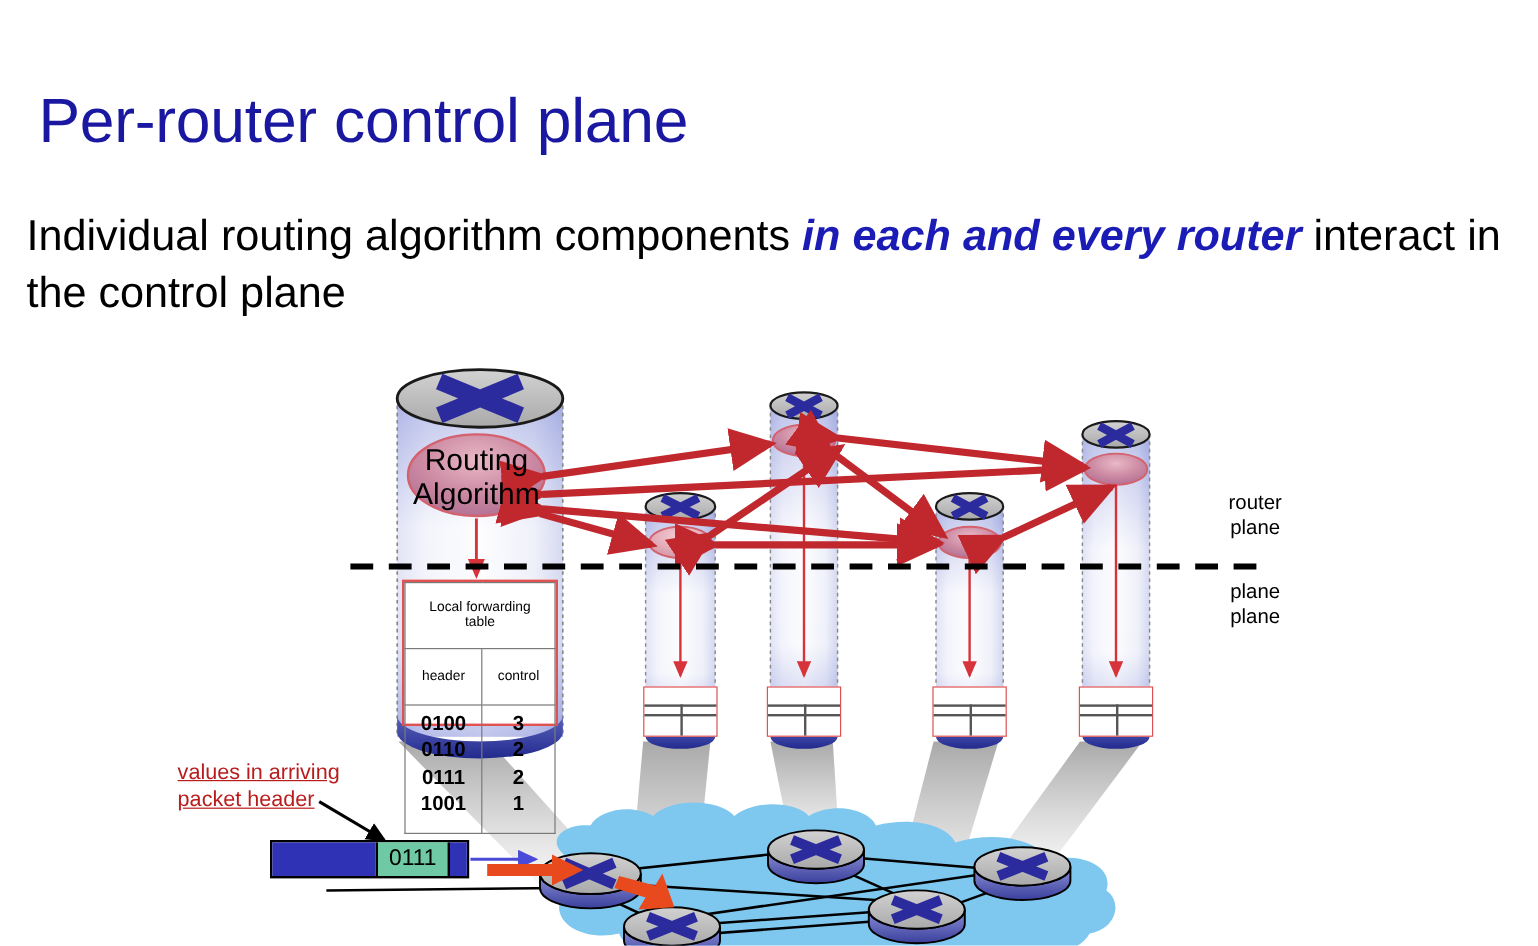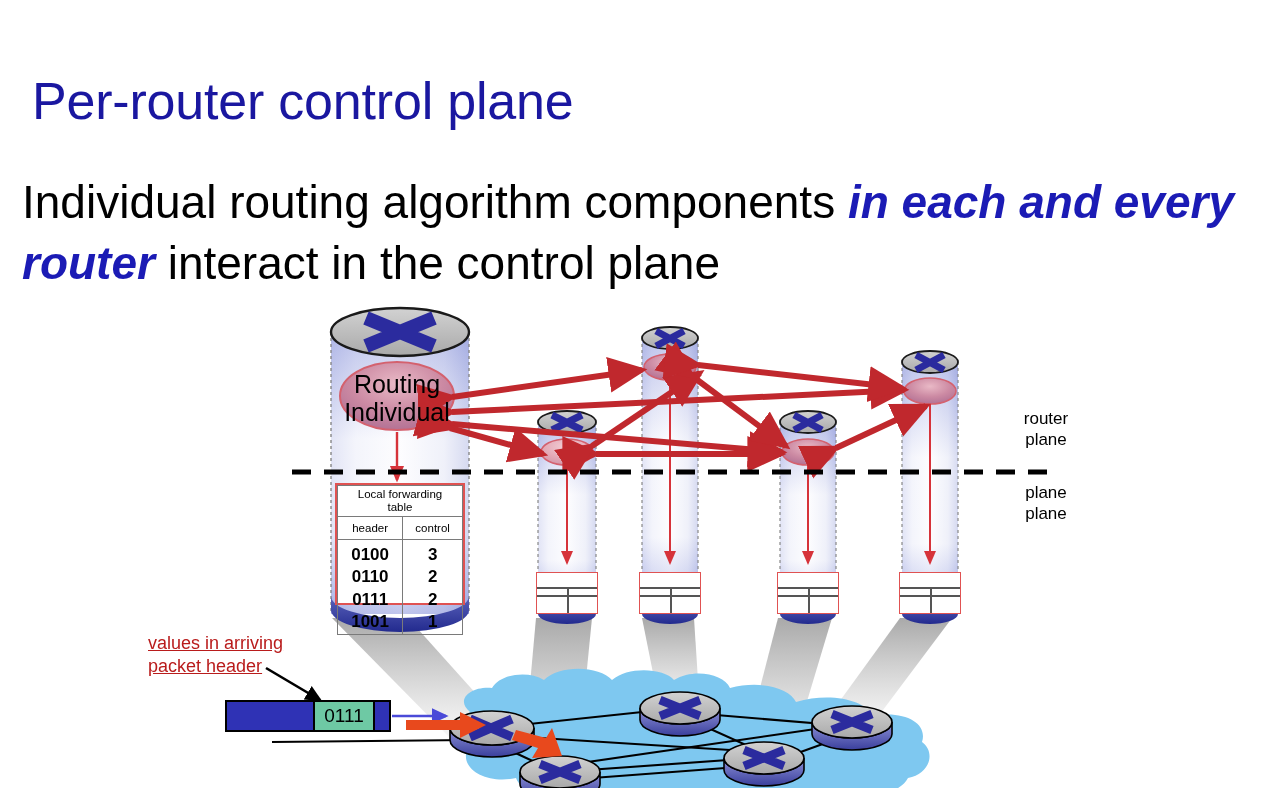--- a/index.html
+++ b/index.html
@@ -4,21 +4,21 @@
 <style>
   html,body{margin:0;padding:0;background:#ffffff;}
   body{width:1282px;height:788px;position:relative;overflow:hidden;
        font-family:"Liberation Sans",sans-serif;color:#000;}
 
   #slide{position:absolute;left:0;top:0;width:1282px;height:788px;margin-top:40px;}
 
   
   .title{position:absolute;left:32px;top:34px;font-size:52px;line-height:1.06;
          color:#1a17a0;font-weight:400;letter-spacing:-0.2px;white-space:nowrap;}
-  .subtitle{position:absolute;left:22px;top:132px;width:1230px;font-size:46px;
+  .subtitle{position:absolute;left:22px;top:132px;width:1230px;font-size:36px;
             line-height:1.32;color:#000;font-weight:400;}
   .subtitle .em{color:#1b1bb5;font-style:italic;font-weight:700;}
 
   .plane-label{position:absolute;font-size:17px;line-height:1.22;text-align:center;color:#000;}
   #control-plane-label{left:1000px;top:369px;width:92px;}
   #data-plane-label{left:1000px;top:443px;width:92px;}
 
   .pkt-label{position:absolute;left:148px;top:592px;font-size:18px;line-height:1.26;color:#b91c1c;text-decoration:underline;}
 
   .port-num{position:absolute;font-size:21px;color:#000;}
@@ -35,21 +35,21 @@
   #cyl-layer{z-index:3}
   #arrow-layer{z-index:4}
   #fg-layer{z-index:6}
 
   
   .fwd-table{position:absolute;z-index:5;border:2px solid #e05252;background:#fff;
              box-sizing:border-box;}
   #fwd-table-main{left:335px;top:443px;width:130px;height:122px;}
   #fwd-table-main table{width:100%;height:100%;border-collapse:collapse;
              font-size:11px;font-family:"Liberation Sans",sans-serif;}
-  #fwd-table-main td,#fwd-table-main th{border:1px solid #7a7a7a;padding:0;text-align:center;
+  #fwd-table-main td,#fwd-table-main th{border:1px solid #7a7a7a;padding:12px;text-align:center;
              font-weight:400;}
   #fwd-table-main .cap{height:30px;font-size:11.5px;line-height:1.12;}
   #fwd-table-main .hdr{height:22px;font-size:11.5px;}
   #fwd-table-main .bodycell{vertical-align:top;padding-top:4px;line-height:1.32;font-size:17px;
              font-weight:700;}
   .mini-table{position:absolute;z-index:5;border:1.6px solid #e05252;background:#fff;
              box-sizing:border-box;width:62px;height:42px;}
   .mini-table i{position:absolute;background:#555;display:block;}
   .mini-table i.h1{left:0;top:14px;width:100%;height:1.6px;}
   .mini-table i.h2{left:0;top:22px;width:100%;height:1.6px;}
@@ -316,21 +316,21 @@
     </div>
   <div class="mini-table" style="left:899px;top:532px;">
     <i class="h1"></i>
       <i class="h2"></i>
       <i class="v1"></i>
     </div>
 
   <div style="position:absolute;left:340px;top:330px;width:114px;z-index:6;text-align:center;
               font-size:25px;line-height:1.12;color:#000;">
     <span>Routing</span><br>
-    <span>Individual</span>
+    <span>Algorithm</span>
   </div>
 
   <svg class="layer" id="fg-layer" viewBox="0 0 1282 788">
 
     <line x1="292" y1="432" x2="1060" y2="432" stroke="#000" stroke-width="5" stroke-dasharray="19,13"></line>
 
     <line x1="266" y1="628" x2="320" y2="660" stroke="#000" stroke-width="2.6" marker-end="url(#mBlack)"></line>
 
     <line x1="392" y1="676" x2="446" y2="676" stroke="#4a4ad8" stroke-width="2.6" marker-end="url(#mBlue)"></line>
 

